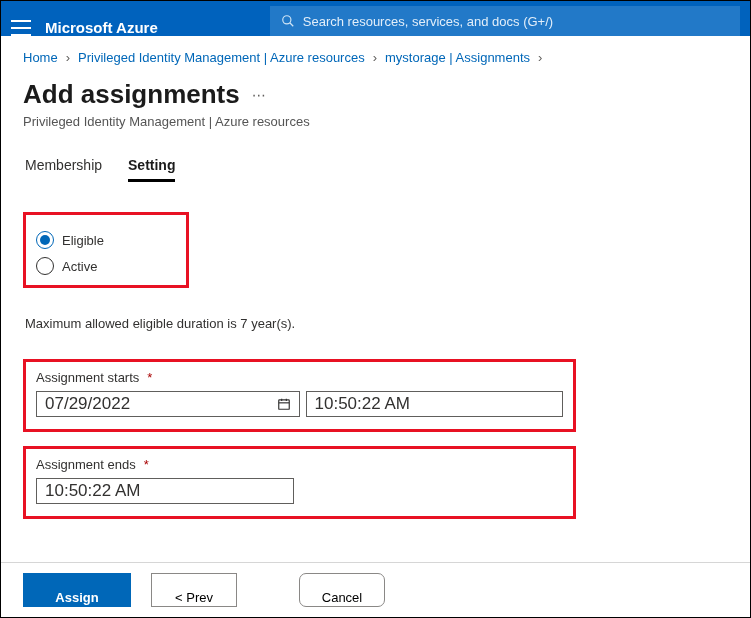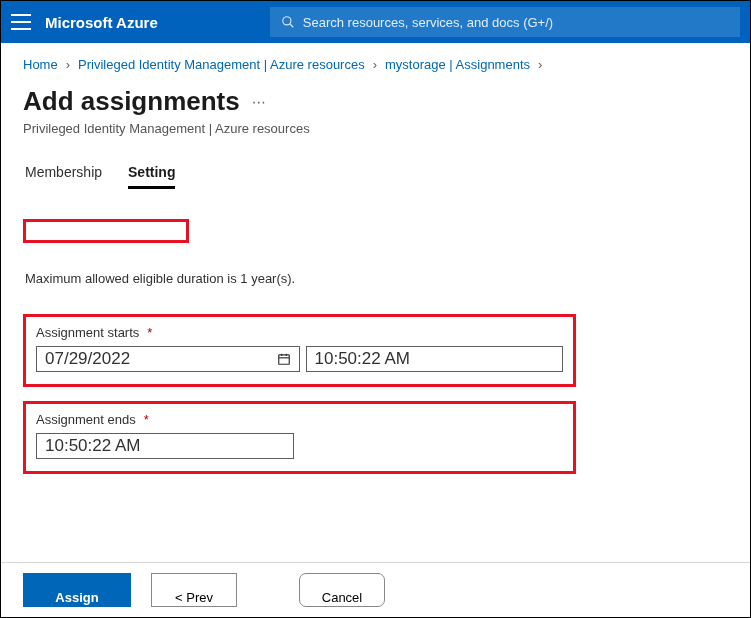--- a/index.html
+++ b/index.html
@@ -10,23 +10,23 @@
     background: #fff;
     width: 751px;
     height: 618px;
     border: 1px solid #000;
     display: flex;
     flex-direction: column;
     overflow: hidden;
   }
   .topbar {
     background: #0062bd;
-    height: 42px;
-    display: flex;
-    align-items: center;
+    height: 35px;
+    display: flex;
+    align-items: flex-end;
     padding: 0 10px;
     gap: 14px;
   }
   .hamburger {
     width: 20px; height: 16px;
     display: flex; flex-direction: column; justify-content: space-between;
     cursor: pointer;
   }
   .hamburger span { display: block; height: 2px; background: #fff; width: 100%; }
   .brand { color: #fff; font-weight: 600; font-size: 15px; white-space: nowrap; }
@@ -183,23 +183,35 @@
 <div class="subtitle">Privileged Identity Management | Azure resources</div>
 
 <div class="tabs">
   <div class="tab">Membership</div>
   <div class="tab active">Setting</div>
 </div>
 
 <div class="content">
 
   <div class="highlight-box">
-  </div>
-
-  <div class="duration-note">Maximum allowed eligible duration is 1 year(s).</div>
+    <div class="radio-group">
+      <div class="radio-row">
+        <span class="radio-outer checked">
+            <span class="radio-inner"></span>
+          </span>
+        <span>Eligible</span>
+      </div>
+      <div class="radio-row">
+        <span class="radio-outer"></span>
+        <span>Active</span>
+      </div>
+    </div>
+  </div>
+
+  <div class="duration-note">Maximum allowed eligible duration is 7 year(s).</div>
 
   <div class="datetime-highlight">
     <div class="field-label">
       <span>Assignment starts</span>
         <span class="req">*</span>
     </div>
     <div class="dt-row">
       <div class="date-input">
         <span>07/29/2022</span>
         <svg class="cal-icon" viewBox="0 0 24 24" fill="none" stroke="currentColor" stroke-width="2">

